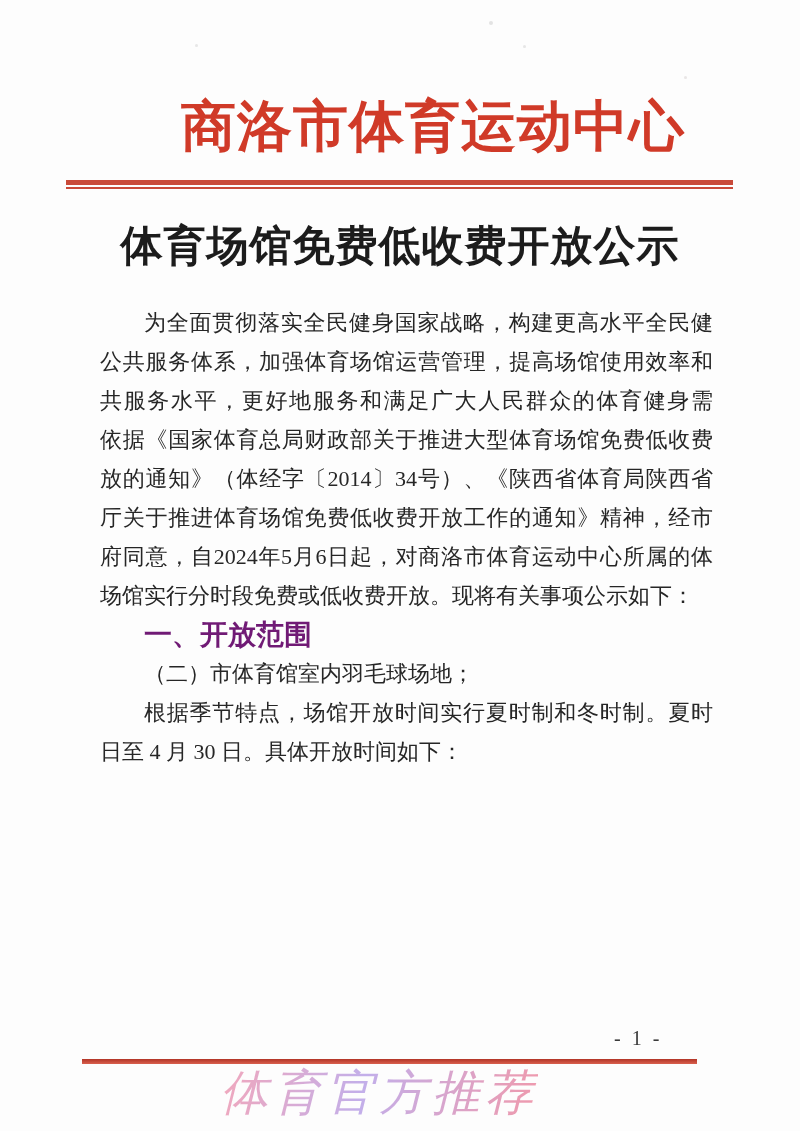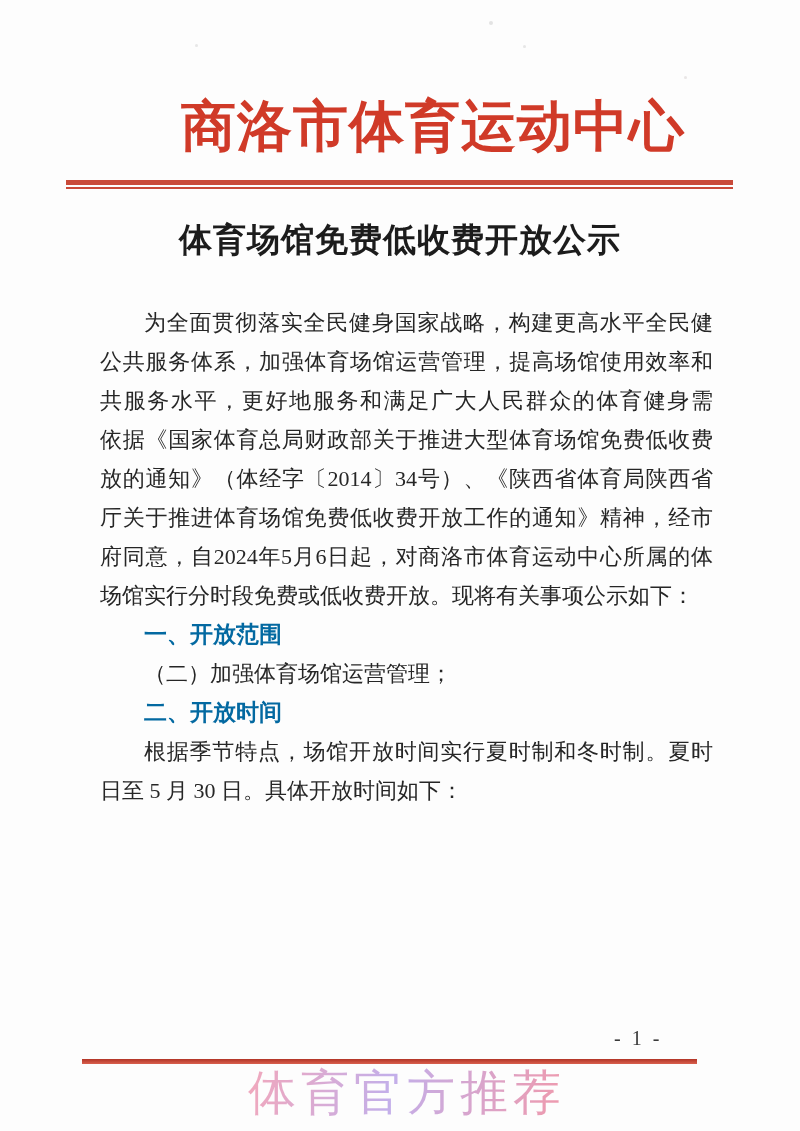--- a/index.html
+++ b/index.html
@@ -47,21 +47,21 @@
   .rule-thin  { height: 2px; background: #c94a39; margin-top: 2px; }
 
   
   .doc-title {
     position: absolute;
     top: 218px;
     left: 0;
     width: 100%;
     margin: 0;
     text-align: center;
-    font-size: 33px;
+    font-size: 42px;
     font-weight: bold;
     color: #1c1c1c;
     letter-spacing: 1px;
     white-space: nowrap;
   }
 
   
   .body {
     position: absolute;
     top: 303px;
@@ -81,22 +81,22 @@
     text-align: right;
     text-align-last: left;
   }
   .line.indent { padding-left: 44px; }
   .heading {
     height: 39px;
     line-height: 39px;
     padding-left: 44px;
     font-family: "Liberation Sans", "DejaVu Sans", sans-serif;
     font-weight: bold;
-    font-size: 23px;
-    color: #0369a1;
+    font-size: 28px;
+    color: #701a75;
   }
   .item {
     height: 39px;
     line-height: 39px;
     padding-left: 44px;
   }
 
   
   .page-number {
     position: absolute;
@@ -111,30 +111,31 @@
     position: absolute;
     top: 1059px;
     left: 82px;
     width: 615px;
     height: 5px;
     background: linear-gradient(#b23426, #d9604e);
   }
   .watermark {
     position: absolute;
     top: 1061px;
-    left: 248px;
+    left: 220px;
     font-size: 48px;
     letter-spacing: 5px;
     white-space: nowrap;
     font-family: "Liberation Serif", "DejaVu Serif", serif;
     background: linear-gradient(100deg, #f19fb5 0%, #bda7e8 45%, #ef8fa3 100%);
     -webkit-background-clip: text;
     background-clip: text;
     color: transparent;
     opacity: 0.9;
+    font-style: italic;
   }
 </style>
 </head>
 <body>
 
 <div class="page">
 
   <div class="speck" style="top:21px;left:489px;width:4px;height:4px;background:#c9c9c9;opacity:.5"></div>
   <div class="speck" style="top:45px;left:523px;width:3px;height:3px;background:#cfcfcf;opacity:.5"></div>
   <div class="speck" style="top:44px;left:195px;width:3px;height:3px;background:#d2d2d2;opacity:.5"></div>
@@ -152,24 +153,23 @@
   <div class="body" id="doc-body">
       <div class="line indent">为全面贯彻落实全民健身国家战略，构建更高水平全民健身</div>
       <div class="line">公共服务体系，加强体育场馆运营管理，提高场馆使用效率和公</div>
       <div class="line">共服务水平，更好地服务和满足广大人民群众的体育健身需求，</div>
       <div class="line">依据《国家体育总局财政部关于推进大型体育场馆免费低收费开</div>
       <div class="line">放的通知》（体经字〔2014〕34号）、《陕西省体育局陕西省财政</div>
       <div class="line">厅关于推进体育场馆免费低收费开放工作的通知》精神，经市政</div>
       <div class="line">府同意，自2024年5月6日起，对商洛市体育运动中心所属的体育</div>
       <div class="line no-stretch">场馆实行分时段免费或低收费开放。现将有关事项公示如下：</div>
       <div class="heading">一、开放范围</div>
-      <div class="item">（二）加强体育场馆运营管理；</div>
-      <div class="heading">二、开放时间</div>
+      <div class="item">（二）市体育馆室内羽毛球场地；</div>
       <div class="line indent">根据季节特点，场馆开放时间实行夏时制和冬时制。夏时制</div>
-      <div class="line no-stretch">日至 5 月 30 日。具体开放时间如下：</div>
+      <div class="line no-stretch">日至 4 月 30 日。具体开放时间如下：</div>
     </div>
 
   <div class="page-number">- 1 -</div>
 
   <div class="footer-rule"></div>
 
   <div class="watermark">体育官方推荐</div>
 
 </div>
 

